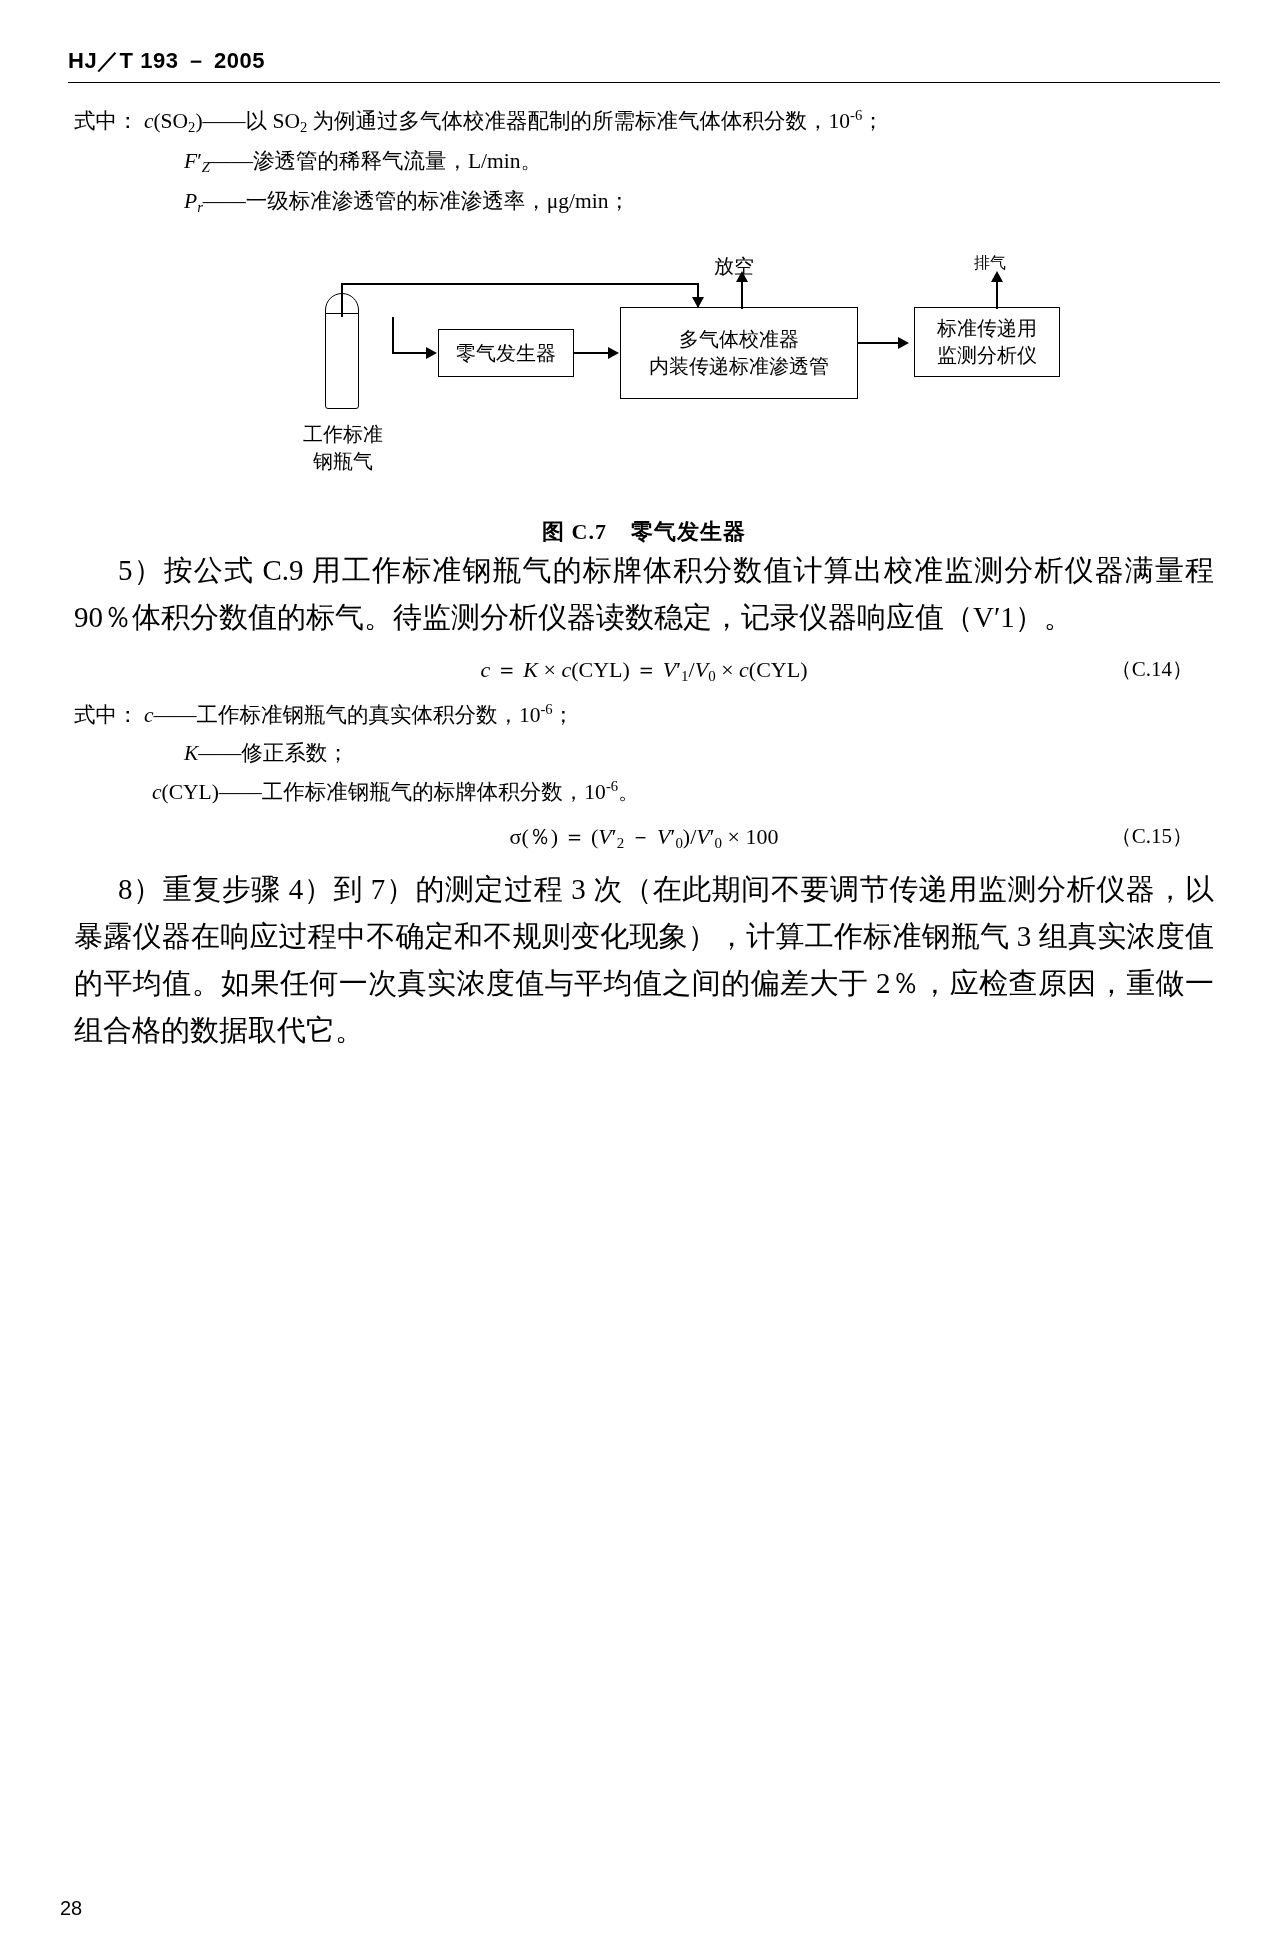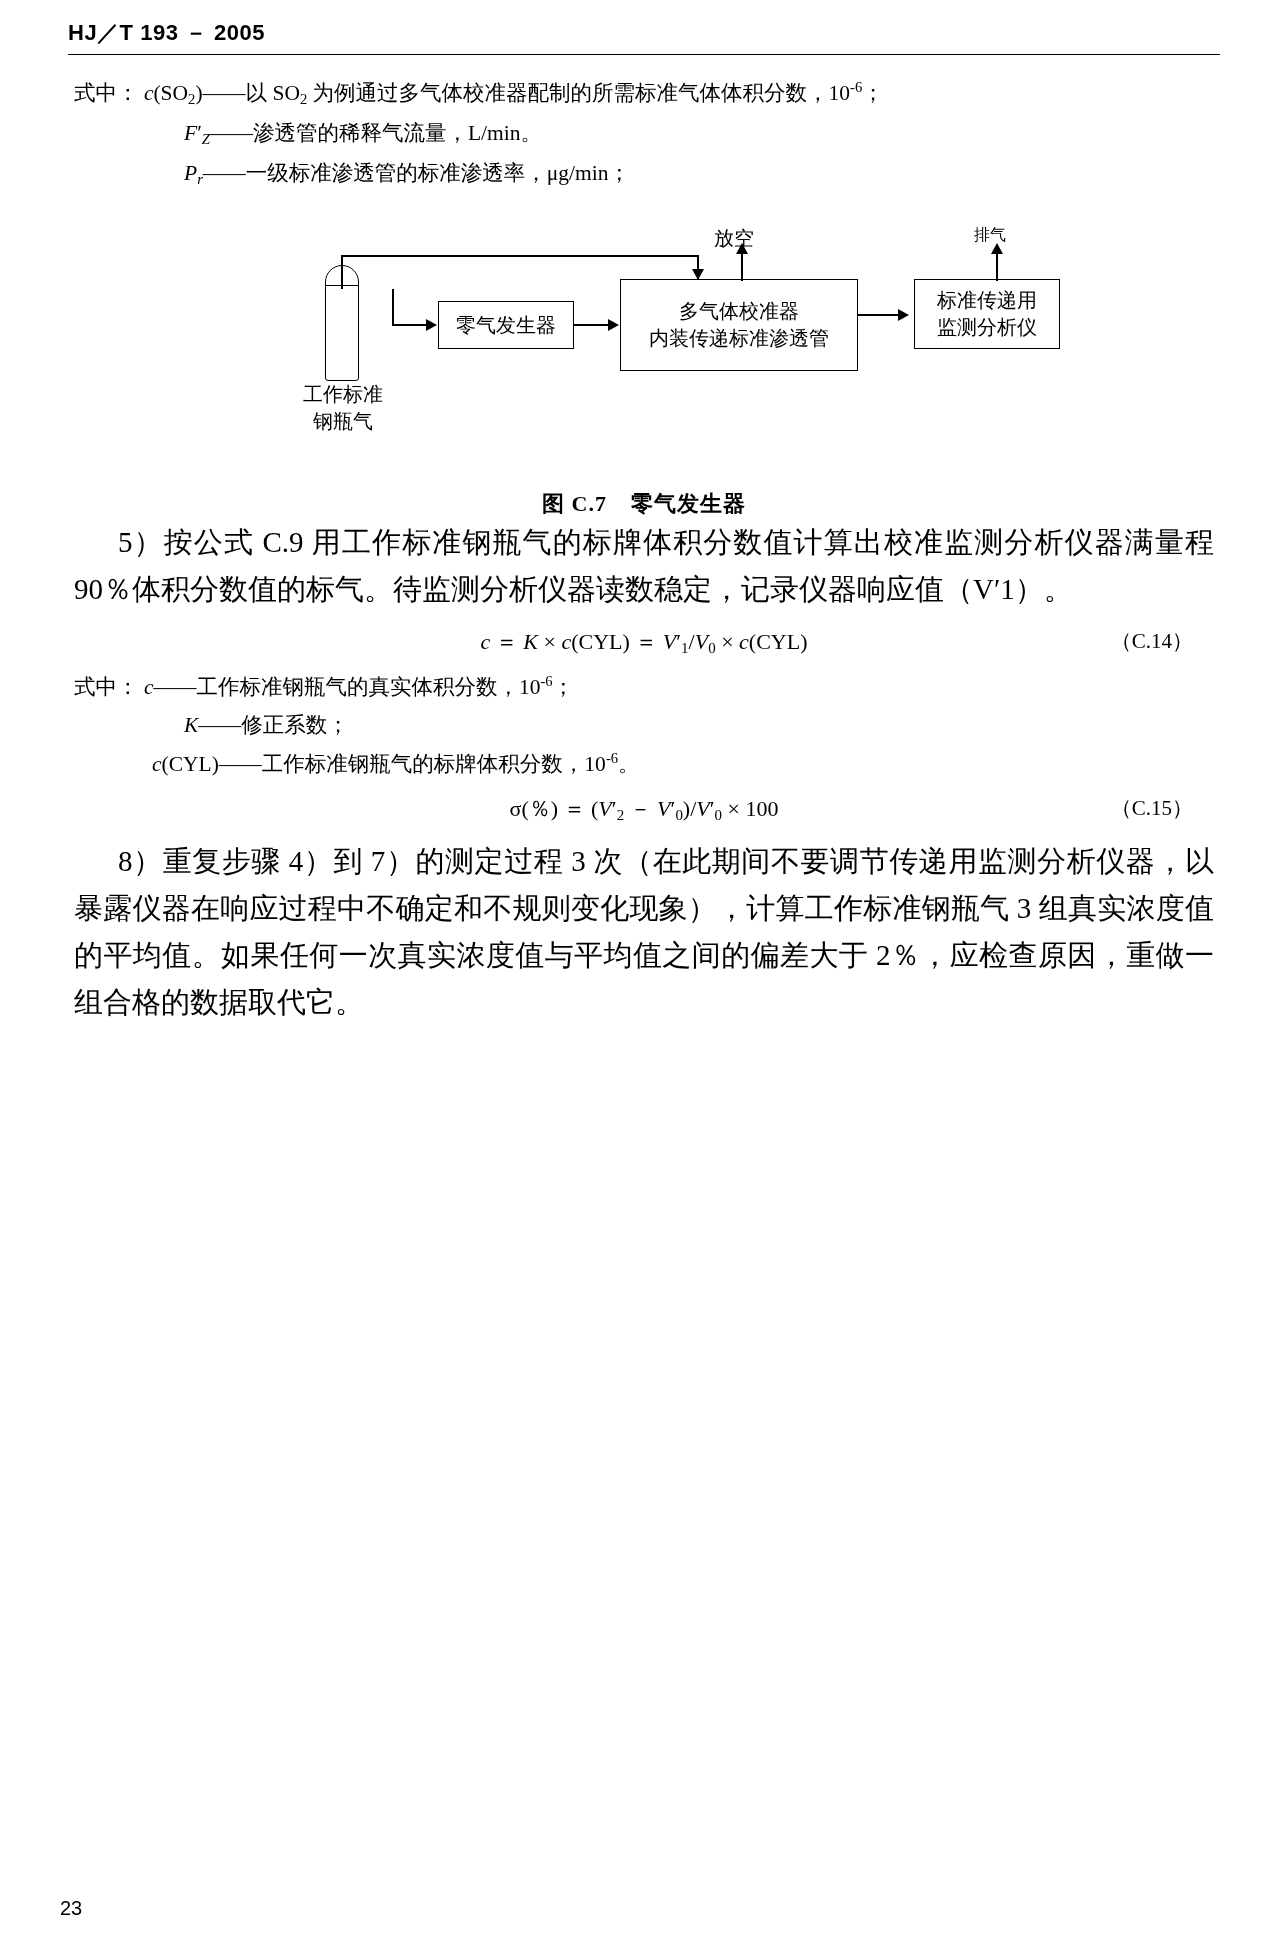--- a/index.html
+++ b/index.html
@@ -20,21 +20,21 @@
     width: 1288px;
     height: 1954px;
     box-sizing: border-box;
     padding: 0 60px;
   }
   .header {
     font-family: "Liberation Sans", sans-serif;
     font-weight: bold;
     font-size: 22px;
     letter-spacing: 0.5px;
-    padding-top: 18px;
+    padding-top: 46px;
     padding-left: 8px;
   }
   .hdr-rule {
     border-bottom: 1.6px solid #000;
     margin: 6px 8px 0 8px;
   }
   .body-block {
     padding: 0 14px;
     margin-top: 22px;
   }
@@ -77,21 +77,21 @@
     box-sizing: border-box;
   }
   .cyl-cap {
     position: absolute;
     left: 251px; top: 78px;
     width: 34px;
     border-top: 1.6px solid #000;
   }
   .cyl-label {
     position: absolute;
-    left: 196px; top: 174px;
+    left: 196px; top: 186px;
     width: 146px;
     text-align: center;
     font-size: 20px;
     line-height: 1.35;
   }
   .box {
     position: absolute;
     border: 1.6px solid #000;
     box-sizing: border-box;
     display: flex;
@@ -239,14 +239,14 @@
       <div class="f">
         σ(％) ＝ (<span class="it">V</span>′<span class="sub">2</span> － <span class="it">V</span>′<span class="sub">0</span>)/<span class="it">V</span>′<span class="sub">0</span> × 100
       </div>
       <div class="num">（C.15）</div>
     </div>
 
     <p class="t indent">8）重复步骤 4）到 7）的测定过程 3 次（在此期间不要调节传递用监测分析仪器，以暴露仪器在响应过程中不确定和不规则变化现象），计算工作标准钢瓶气 3 组真实浓度值的平均值。如果任何一次真实浓度值与平均值之间的偏差大于 2％，应检查原因，重做一组合格的数据取代它。</p>
 
   </div>
 
-  <div class="footer">23</div>
+  <div class="footer">28</div>
 </div>
 
 </body></html>

